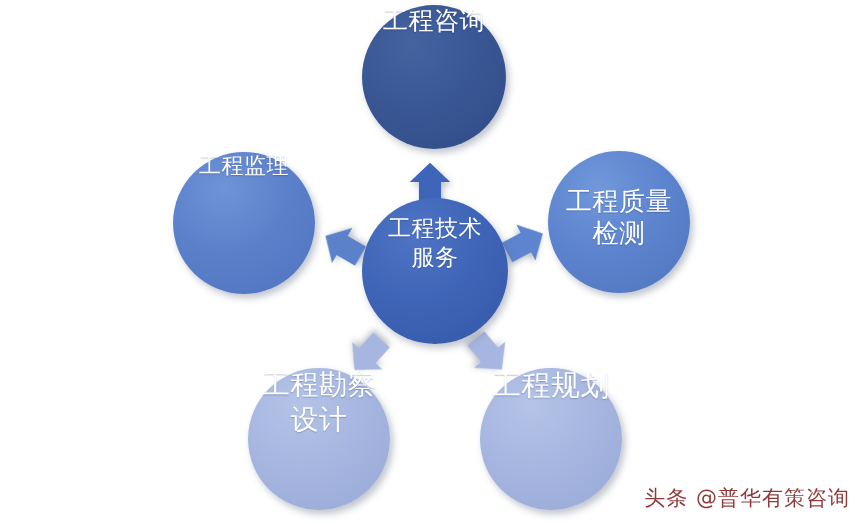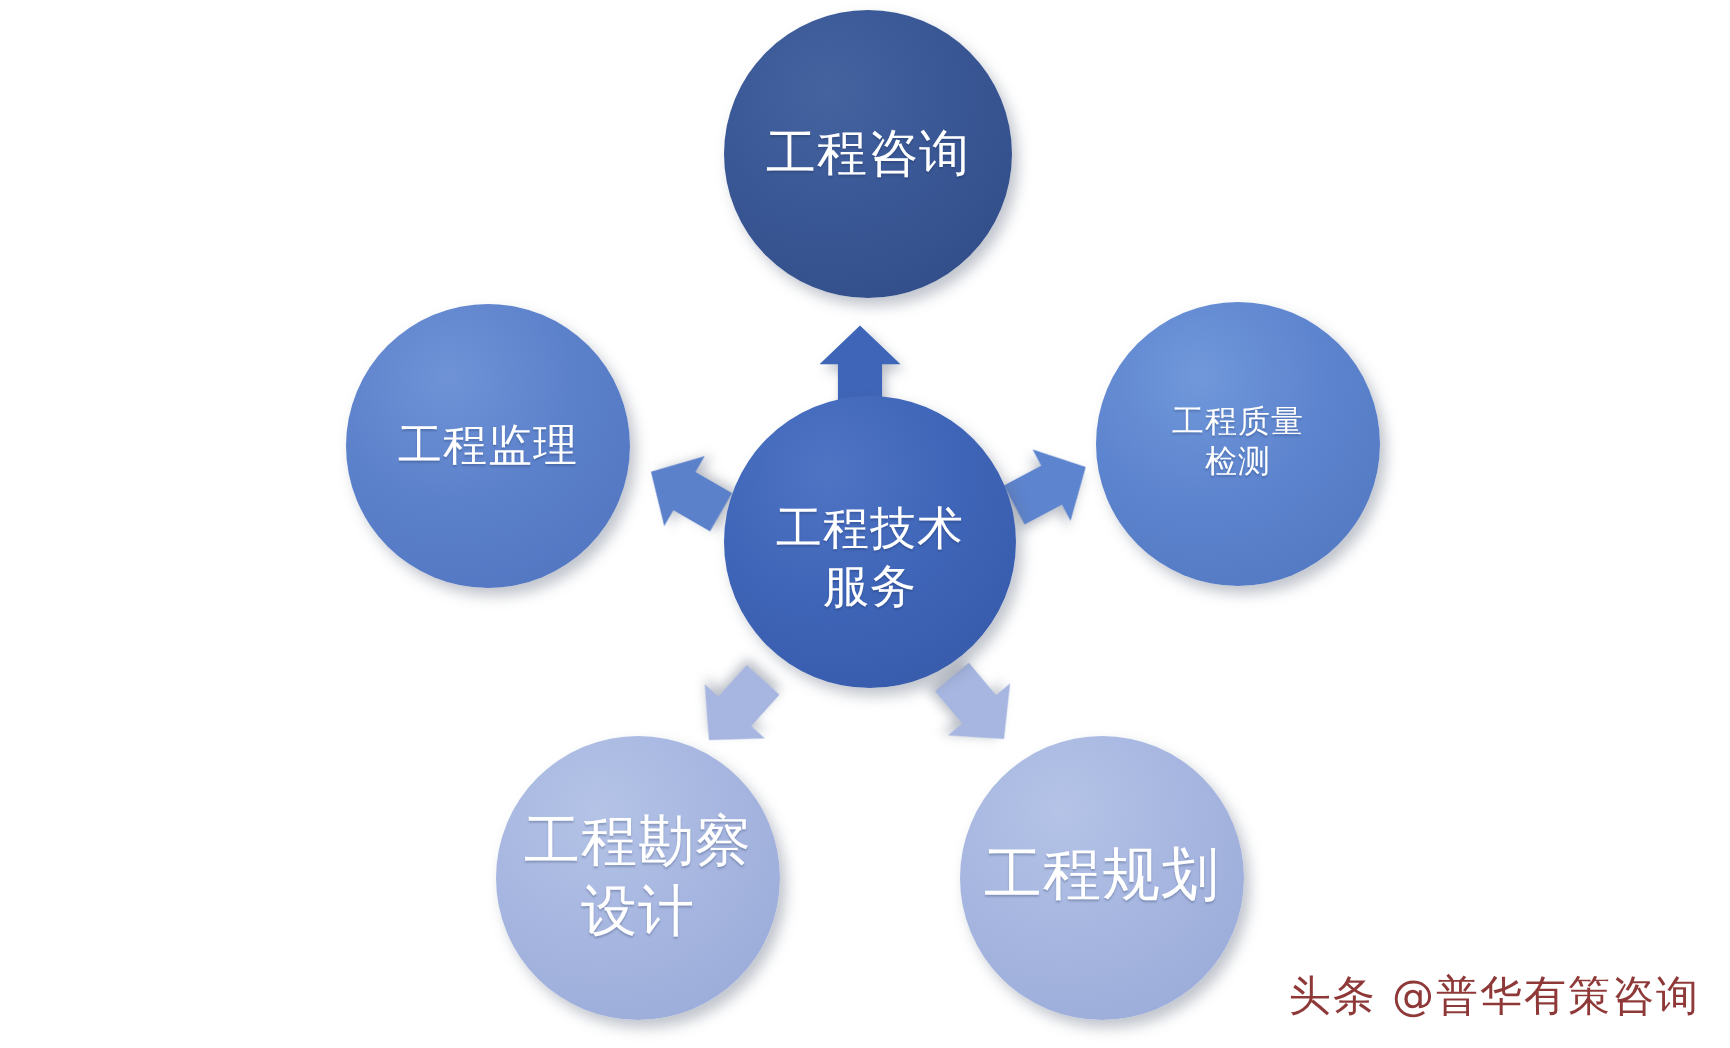--- a/index.html
+++ b/index.html
@@ -20,21 +20,20 @@
     left: 0;
     top: 0;
     width: 865px;
     height: 524px;
   }
 
   .node {
     position: absolute;
     border-radius: 50%;
     display: flex;
-    align-items: center;
     justify-content: center;
     text-align: center;
     color: #ffffff;
     box-sizing: border-box;
     box-shadow: 3px 4px 7px rgba(90, 100, 120, 0.38);
   }
 
   .node .label {
     line-height: 1.24;
     letter-spacing: 0.5px;
@@ -74,21 +73,21 @@
   #node-supervision .label { font-size: 22px; }
 
   
   #node-quality {
     left: 548px;
     top: 151px;
     width: 142px;
     height: 142px;
     background: radial-gradient(circle at 36% 26%, #7098da 0%, #5d84ce 45%, #5075bf 100%);
   }
-  #node-quality .label { font-size: 16px; }
+  #node-quality .label { font-size: 26px; margin-top: 34px; }
 
   
   #node-survey {
     left: 248px;
     top: 368px;
     width: 142px;
     height: 142px;
     background: radial-gradient(circle at 36% 26%, #b4c3e6 0%, #a6b6e0 45%, #98a9d7 100%);
   }
   #node-survey .label { font-size: 28px; }

